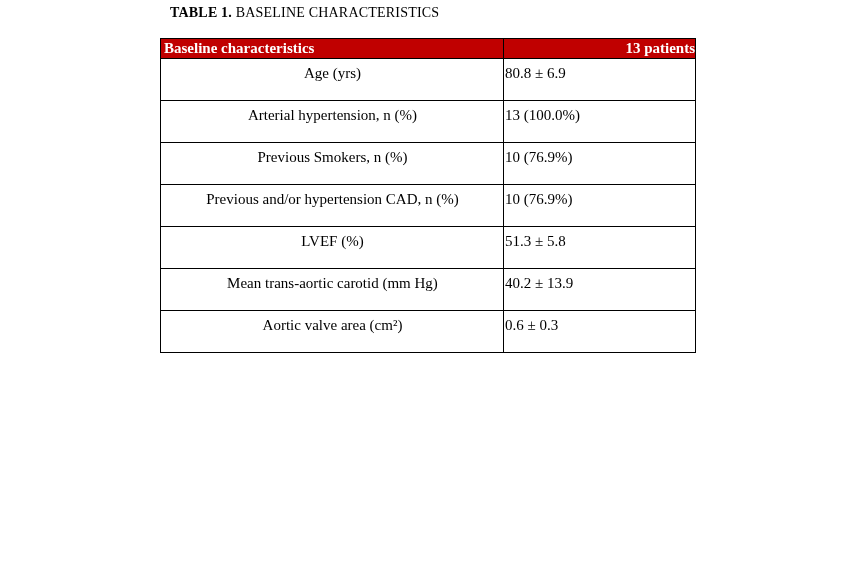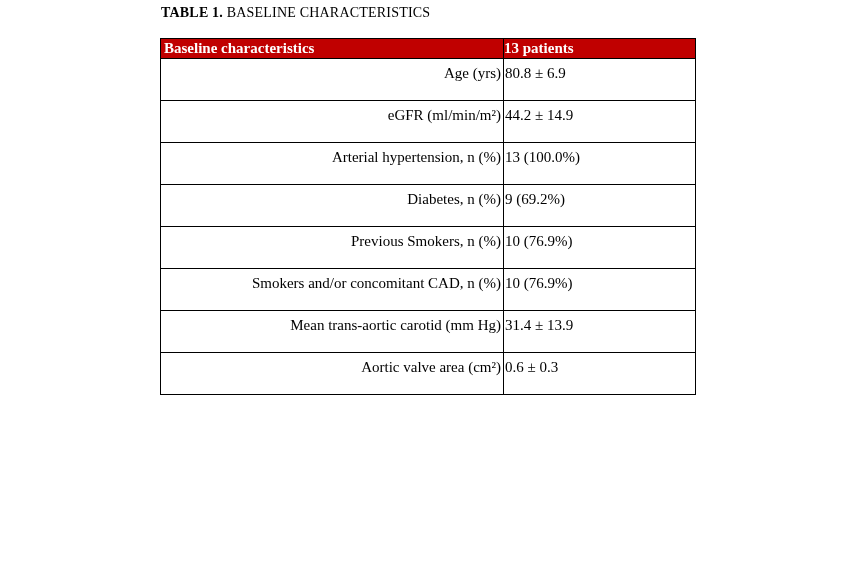--- a/index.html
+++ b/index.html
@@ -15,21 +15,21 @@
     color: #000000;
     overflow: hidden;
   }
   .page {
     position: absolute;
     left: 160px;
     top: 0;
     width: 537px;
   }
   .table-title {
-    margin: 5px 0 0 1px;
+    margin: 5px 0 0 10px;
     font-size: 14px;
     line-height: 16px;
     height: 16px;
     letter-spacing: 0.2px;
     white-space: nowrap;
   }
   .table-title .bold-part {
     font-weight: bold;
   }
   table.data-table {
@@ -52,32 +52,32 @@
     font-size: 15px;
     height: 19px;
     vertical-align: middle;
     padding: 0;
   }
   thead th.col-label {
     text-align: left;
     padding-left: 3px;
   }
   thead th.col-value {
-    text-align: left;
+    text-align: right;
     margin-top: 8px;
   }
   tbody td {
     font-size: 15px;
     height: 35px;
     vertical-align: top;
     padding-top: 6px;
     padding-bottom: 0;
   }
   tbody td.col-label {
-    text-align: right;
+    text-align: center;
     padding-left: 3px;
     padding-right: 2px;
   }
   tbody td.col-value {
     text-align: left;
   }
 </style>
 </head>
 <body>
 
@@ -93,42 +93,38 @@
         <th class="col-label">Baseline characteristics</th>
         <th class="col-value">13 patients</th>
       </tr>
     </thead>
     <tbody id="table-body">
         <tr>
           <td class="col-label">Age (yrs)</td>
           <td class="col-value">80.8 ± 6.9</td>
         </tr>
         <tr>
-          <td class="col-label">eGFR (ml/min/m²)</td>
-          <td class="col-value">44.2 ± 14.9</td>
-        </tr>
-        <tr>
           <td class="col-label">Arterial hypertension, n (%)</td>
           <td class="col-value">13 (100.0%)</td>
-        </tr>
-        <tr>
-          <td class="col-label">Diabetes, n (%)</td>
-          <td class="col-value">9 (69.2%)</td>
         </tr>
         <tr>
           <td class="col-label">Previous Smokers, n (%)</td>
           <td class="col-value">10 (76.9%)</td>
         </tr>
         <tr>
-          <td class="col-label">Smokers and/or concomitant CAD, n (%)</td>
+          <td class="col-label">Previous and/or hypertension CAD, n (%)</td>
           <td class="col-value">10 (76.9%)</td>
         </tr>
         <tr>
+          <td class="col-label">LVEF (%)</td>
+          <td class="col-value">51.3 ± 5.8</td>
+        </tr>
+        <tr>
           <td class="col-label">Mean trans-aortic carotid (mm Hg)</td>
-          <td class="col-value">31.4 ± 13.9</td>
+          <td class="col-value">40.2 ± 13.9</td>
         </tr>
         <tr>
           <td class="col-label">Aortic valve area (cm²)</td>
           <td class="col-value">0.6 ± 0.3</td>
         </tr>
       </tbody>
   </table>
 
 </div>
 

